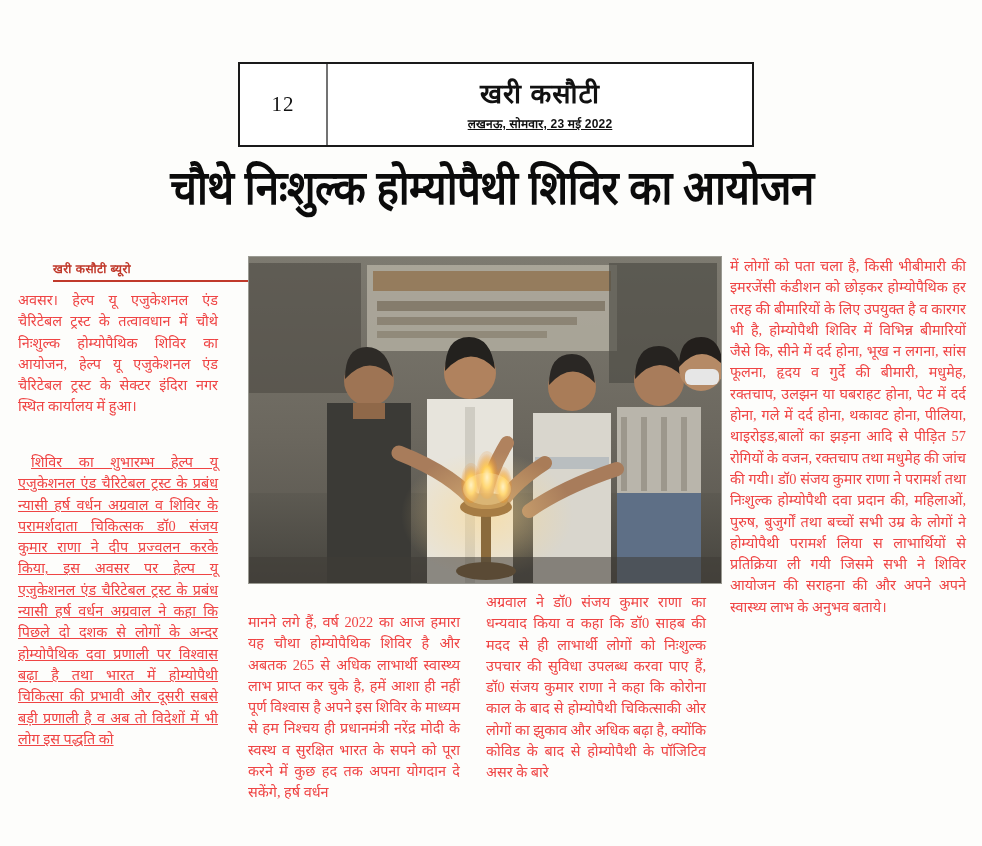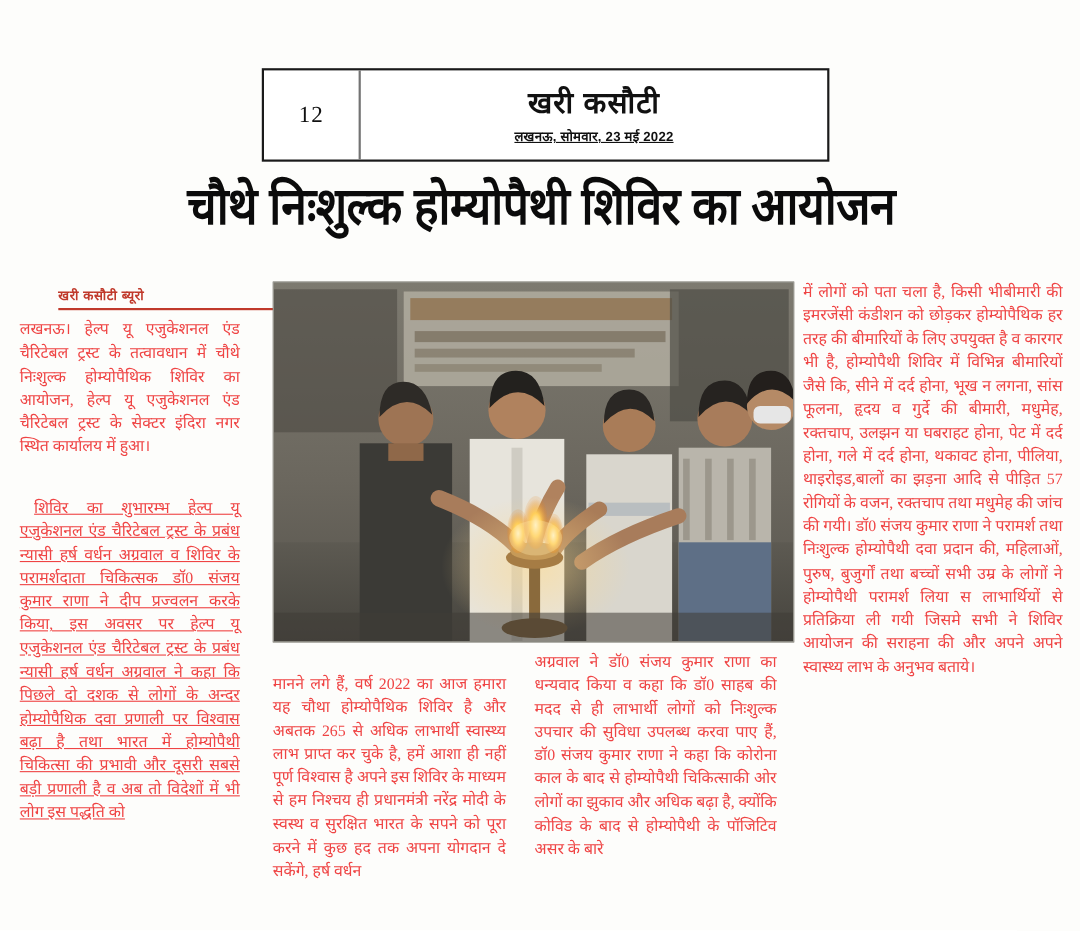--- a/index.html
+++ b/index.html
@@ -279,21 +279,21 @@
         <ellipse cx="238" cy="218" rx="11" ry="24" fill="url(#flame)"></ellipse>
         <ellipse cx="254" cy="228" rx="9" ry="18" fill="url(#flame)"></ellipse>
         <ellipse cx="238" cy="232" rx="24" ry="16" fill="#ffe9a8" opacity="0.35"></ellipse>
       </g>
 
       <rect x="0" y="300" width="472" height="26" fill="#3f3d37" opacity="0.55"></rect>
     </svg>
   </div>
 
   <div class="col col-left-top">
-    <p>लखनऊ। हेल्प यू एजुकेशनल एंड चैरिटेबल ट्रस्ट के तत्वावधान में चौथे निःशुल्क होम्योपैथिक शिविर का आयोजन, हेल्प यू एजुकेशनल एंड चैरिटेबल ट्रस्ट के सेक्टर इंदिरा नगर स्थित कार्यालय में हुआ।</p>
+    <p>अवसर। हेल्प यू एजुकेशनल एंड चैरिटेबल ट्रस्ट के तत्वावधान में चौथे निःशुल्क होम्योपैथिक शिविर का आयोजन, हेल्प यू एजुकेशनल एंड चैरिटेबल ट्रस्ट के सेक्टर इंदिरा नगर स्थित कार्यालय में हुआ।</p>
   </div>
   <div class="col col-left-mid">
     <p class="indent">शिविर का शुभारम्भ हेल्प यू एजुकेशनल एंड चैरिटेबल ट्रस्ट के प्रबंध न्यासी हर्ष वर्धन अग्रवाल व शिविर के परामर्शदाता चिकित्सक डॉ0 संजय कुमार राणा ने दीप प्रज्वलन करके किया, इस अवसर पर हेल्प यू एजुकेशनल एंड चैरिटेबल ट्रस्ट के प्रबंध न्यासी हर्ष वर्धन अग्रवाल ने कहा कि पिछले दो दशक से लोगों के अन्दर होम्योपैथिक दवा प्रणाली पर विश्वास बढ़ा है तथा भारत में होम्योपैथी चिकित्सा की प्रभावी और दूसरी सबसे बड़ी प्रणाली है व अब तो विदेशों में भी लोग इस पद्धति को</p>
   </div>
 
   <div class="col col-2">
     <p>मानने लगे हैं, वर्ष 2022 का आज हमारा यह चौथा होम्योपैथिक शिविर है और अबतक 265 से अधिक लाभार्थी स्वास्थ्य लाभ प्राप्त कर चुके है, हमें आशा ही नहीं पूर्ण विश्वास है अपने इस शिविर के माध्यम से हम निश्चय ही प्रधानमंत्री नरेंद्र मोदी के स्वस्थ व सुरक्षित भारत के सपने को पूरा करने में कुछ हद तक अपना योगदान दे सकेंगे, हर्ष वर्धन</p>
   </div>
 
   <div class="col col-3">

